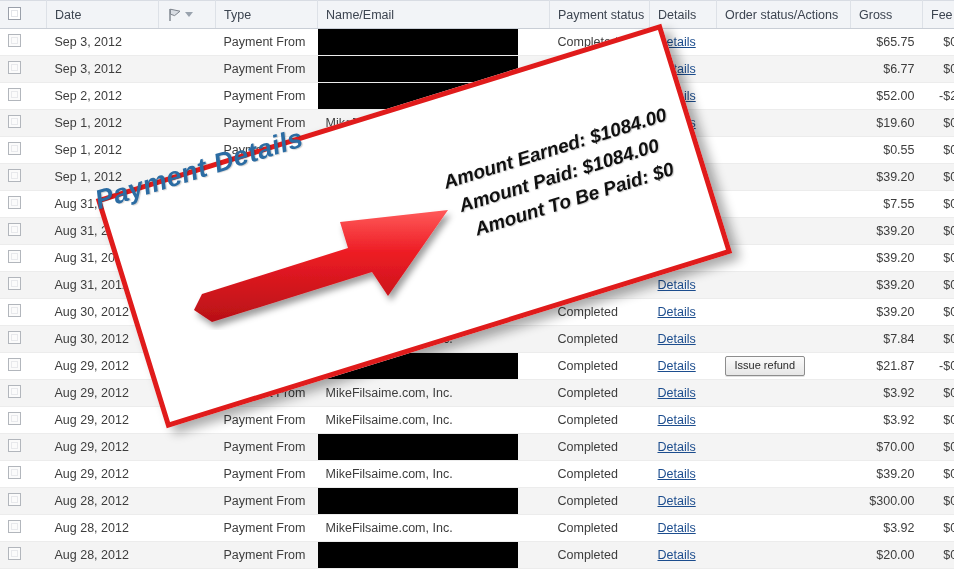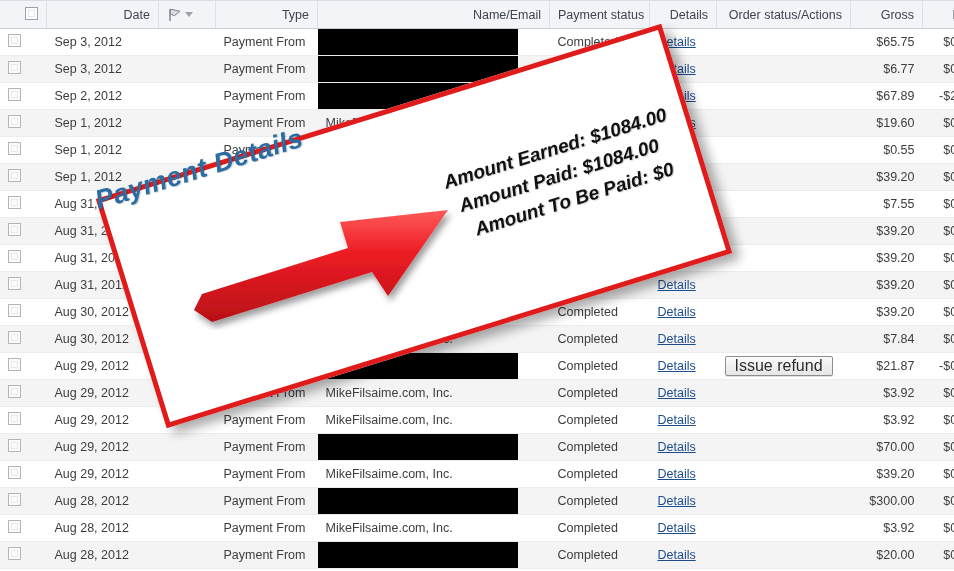--- a/index.html
+++ b/index.html
@@ -35,21 +35,21 @@
   table.txn thead th {
     background: #f2f4f7;
     border-top: 1px solid #d8dce3;
     border-bottom: 1px solid #c9ced6;
     border-right: 1px solid #dde1e7;
     font-weight: normal;
     font-size: 12.5px;
     color: #3c4450;
     height: 27px;
     padding: 0 8px;
-    text-align: right;
+    text-align: left;
     vertical-align: middle;
     white-space: nowrap;
   }
   table.txn thead th.num { }
   table.txn thead th.last { border-right: none; }
 
   .hdr-check {
     width: 13px; height: 13px;
     border: 1px solid #9aa0aa;
     background: #ffffff;
@@ -114,21 +114,21 @@
     text-decoration: underline;
     font-size: 12.5px;
   }
 
   .refund-btn {
     display: inline-block;
     border: 1px solid #8d8d8d;
     border-radius: 2px;
     background: linear-gradient(#fbfbfb, #e6e6e6);
     font-family: "Liberation Sans", sans-serif;
-    font-size: 16px;
+    font-size: 11px;
     color: #2b2b2b;
     padding: 2px 9px 3px 9px;
     line-height: 13px;
     box-shadow: 0 1px 0 rgba(0,0,0,0.12);
   }
 
   
   #overlay {
     position: absolute;
     left: 0; top: 0;
@@ -260,21 +260,21 @@
           <td><span class="row-check"></span></td>
           <td><span>Sep 2, 2012</span></td>
           <td></td>
           <td><span>Payment From</span></td>
           <td>
             <span class="redacted"></span>
           </td>
           <td><span>Completed</span></td>
           <td><a href="#" class="details">Details</a></td>
           <td></td>
-          <td class="num"><span>$67.89</span></td>
+          <td class="num"><span>$52.00</span></td>
           <td class="num"><span>-$2.07</span></td>
           <td class="num"></td>
         </tr>
         <tr class="alt">
           <td><span class="row-check"></span></td>
           <td><span>Sep 1, 2012</span></td>
           <td></td>
           <td><span>Payment From</span></td>
           <td><span>MikeFilsaime.com, Inc.</span></td>
           <td><span>Completed</span></td>

